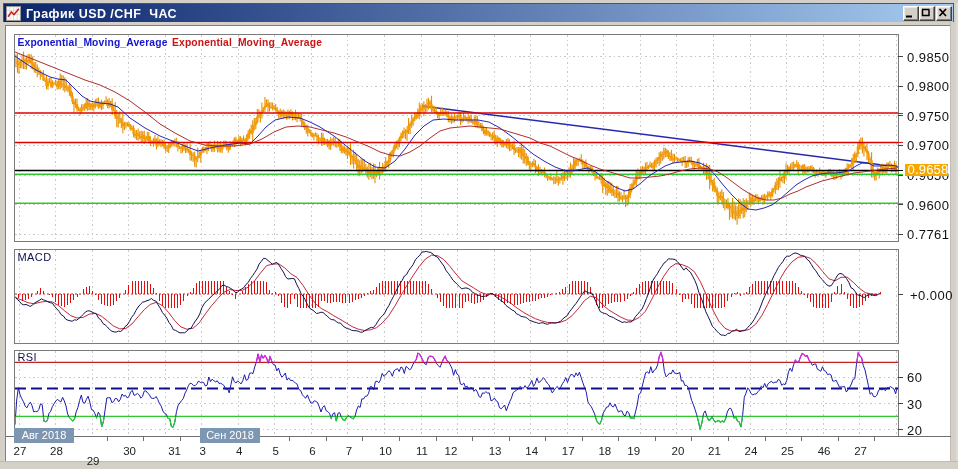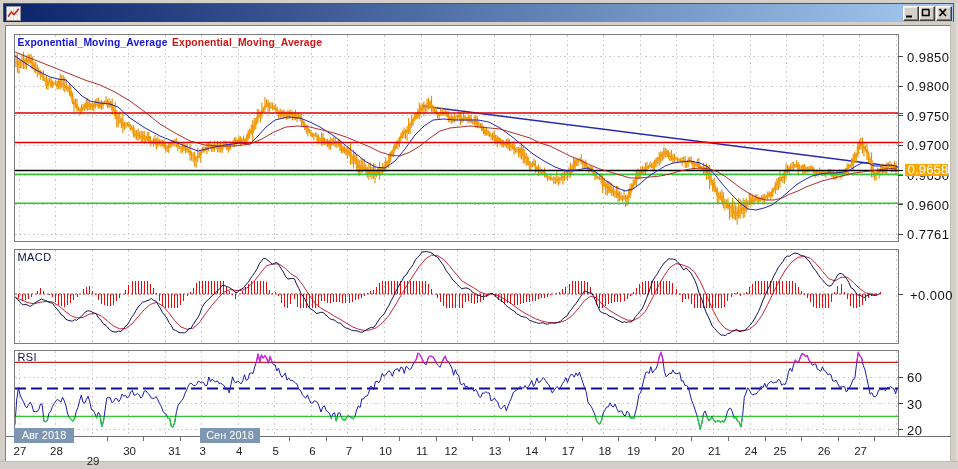--- a/index.html
+++ b/index.html
@@ -25,20 +25,21 @@
 <div class="frameT"></div>
 <div style="position:absolute;left:3px;top:3px;width:951px;height:19px;background:#55554f"></div>
 <div id="client"></div>
 <div id="title">
     <svg width="15" height="15" style="position:absolute;left:2px;top:1.5px" viewBox="0 0 14 14">
       <rect x="0" y="0" width="14" height="14" fill="#d4d0c8"></rect>
       <rect x="0.5" y="0.5" width="13" height="13" fill="#fcfcfa" stroke="#999"></rect>
       <path d="M3.5,1 V13 M7,1 V13 M10.5,1 V13 M1,4 H13 M1,8 H13" stroke="#d8d4cc" stroke-width="0.7"></path>
       <path d="M2,10 L5,5.5 L7.5,8 L12,2.5" stroke="#cc2020" stroke-width="1.4" fill="none"></path>
     </svg>
+    <span style="position:absolute;left:22px;top:3px;font:bold 12.5px 'Liberation Sans',sans-serif;color:#fff;letter-spacing:0.45px">График USD /CHF&nbsp; ЧАС</span>
     <div class="wbtn" style="left:899px">
       <svg width="14" height="13" viewBox="0 0 14 13">
         <path d="M3,10.5 H9" stroke="#000" stroke-width="2"></path>
       </svg>
     </div>
     <div class="wbtn" style="left:915px">
       <svg width="14" height="13" viewBox="0 0 14 13">
         <path d="M3,3.5 H10.5 M3.5,4 V9.5 H10 V4" stroke="#000" stroke-width="1.5" fill="none"></path>
       </svg>
     </div>
@@ -137,22 +138,22 @@
 <div style="position:absolute;top:444.5px;left:408.0px;width:28px;text-align:center;font:11.5px 'Liberation Sans',sans-serif;color:#222">11</div>
 <div style="position:absolute;top:444.5px;left:444.6px;width:28px;text-align:left;font:11.5px 'Liberation Sans',sans-serif;color:#222">12</div>
 <div style="position:absolute;top:444.5px;left:481.1px;width:28px;text-align:center;font:11.5px 'Liberation Sans',sans-serif;color:#222">13</div>
 <div style="position:absolute;top:444.5px;left:517.7px;width:28px;text-align:center;font:11.5px 'Liberation Sans',sans-serif;color:#222">14</div>
 <div style="position:absolute;top:444.5px;left:554.2px;width:28px;text-align:center;font:11.5px 'Liberation Sans',sans-serif;color:#222">17</div>
 <div style="position:absolute;top:444.5px;left:590.8px;width:28px;text-align:center;font:11.5px 'Liberation Sans',sans-serif;color:#222">18</div>
 <div style="position:absolute;top:444.5px;left:627.3px;width:28px;text-align:left;font:11.5px 'Liberation Sans',sans-serif;color:#222">19</div>
 <div style="position:absolute;top:444.5px;left:663.9px;width:28px;text-align:center;font:11.5px 'Liberation Sans',sans-serif;color:#222">20</div>
 <div style="position:absolute;top:444.5px;left:700.4px;width:28px;text-align:center;font:11.5px 'Liberation Sans',sans-serif;color:#222">21</div>
 <div style="position:absolute;top:444.5px;left:737.0px;width:28px;text-align:center;font:11.5px 'Liberation Sans',sans-serif;color:#222">24</div>
-<div style="position:absolute;top:444.5px;left:773.5px;width:28px;font:11.5px 'Liberation Sans',sans-serif;color:#222">25</div>
-<div style="position:absolute;top:444.5px;left:810.1px;width:28px;text-align:center;font:11.5px 'Liberation Sans',sans-serif;color:#222">26</div>
+<div style="position:absolute;top:444.5px;left:773.5px;width:28px;text-align:center;font:11.5px 'Liberation Sans',sans-serif;color:#222">25</div>
+<div style="position:absolute;top:444.5px;left:810.1px;width:28px;text-align:center;font:11.5px 'Liberation Sans',sans-serif;color:#222">46</div>
 <div style="position:absolute;top:444.5px;left:846.6px;width:28px;text-align:center;font:11.5px 'Liberation Sans',sans-serif;color:#222">27</div>
 <div style="position:absolute;top:437px;left:33.5px;width:1px;height:4px;background:#707070"></div>
 <div style="position:absolute;top:437px;left:70.0px;width:1px;height:4px;background:#707070"></div>
 <div style="position:absolute;top:437px;left:106.6px;width:1px;height:4px;background:#707070"></div>
 <div style="position:absolute;top:437px;left:143.1px;width:1px;height:4px;background:#707070"></div>
 <div style="position:absolute;top:437px;left:179.7px;width:1px;height:4px;background:#707070"></div>
 <div style="position:absolute;top:437px;left:216.2px;width:1px;height:4px;background:#707070"></div>
 <div style="position:absolute;top:437px;left:252.8px;width:1px;height:4px;background:#707070"></div>
 <div style="position:absolute;top:437px;left:289.3px;width:1px;height:4px;background:#707070"></div>
 <div style="position:absolute;top:437px;left:325.9px;width:1px;height:4px;background:#707070"></div>

